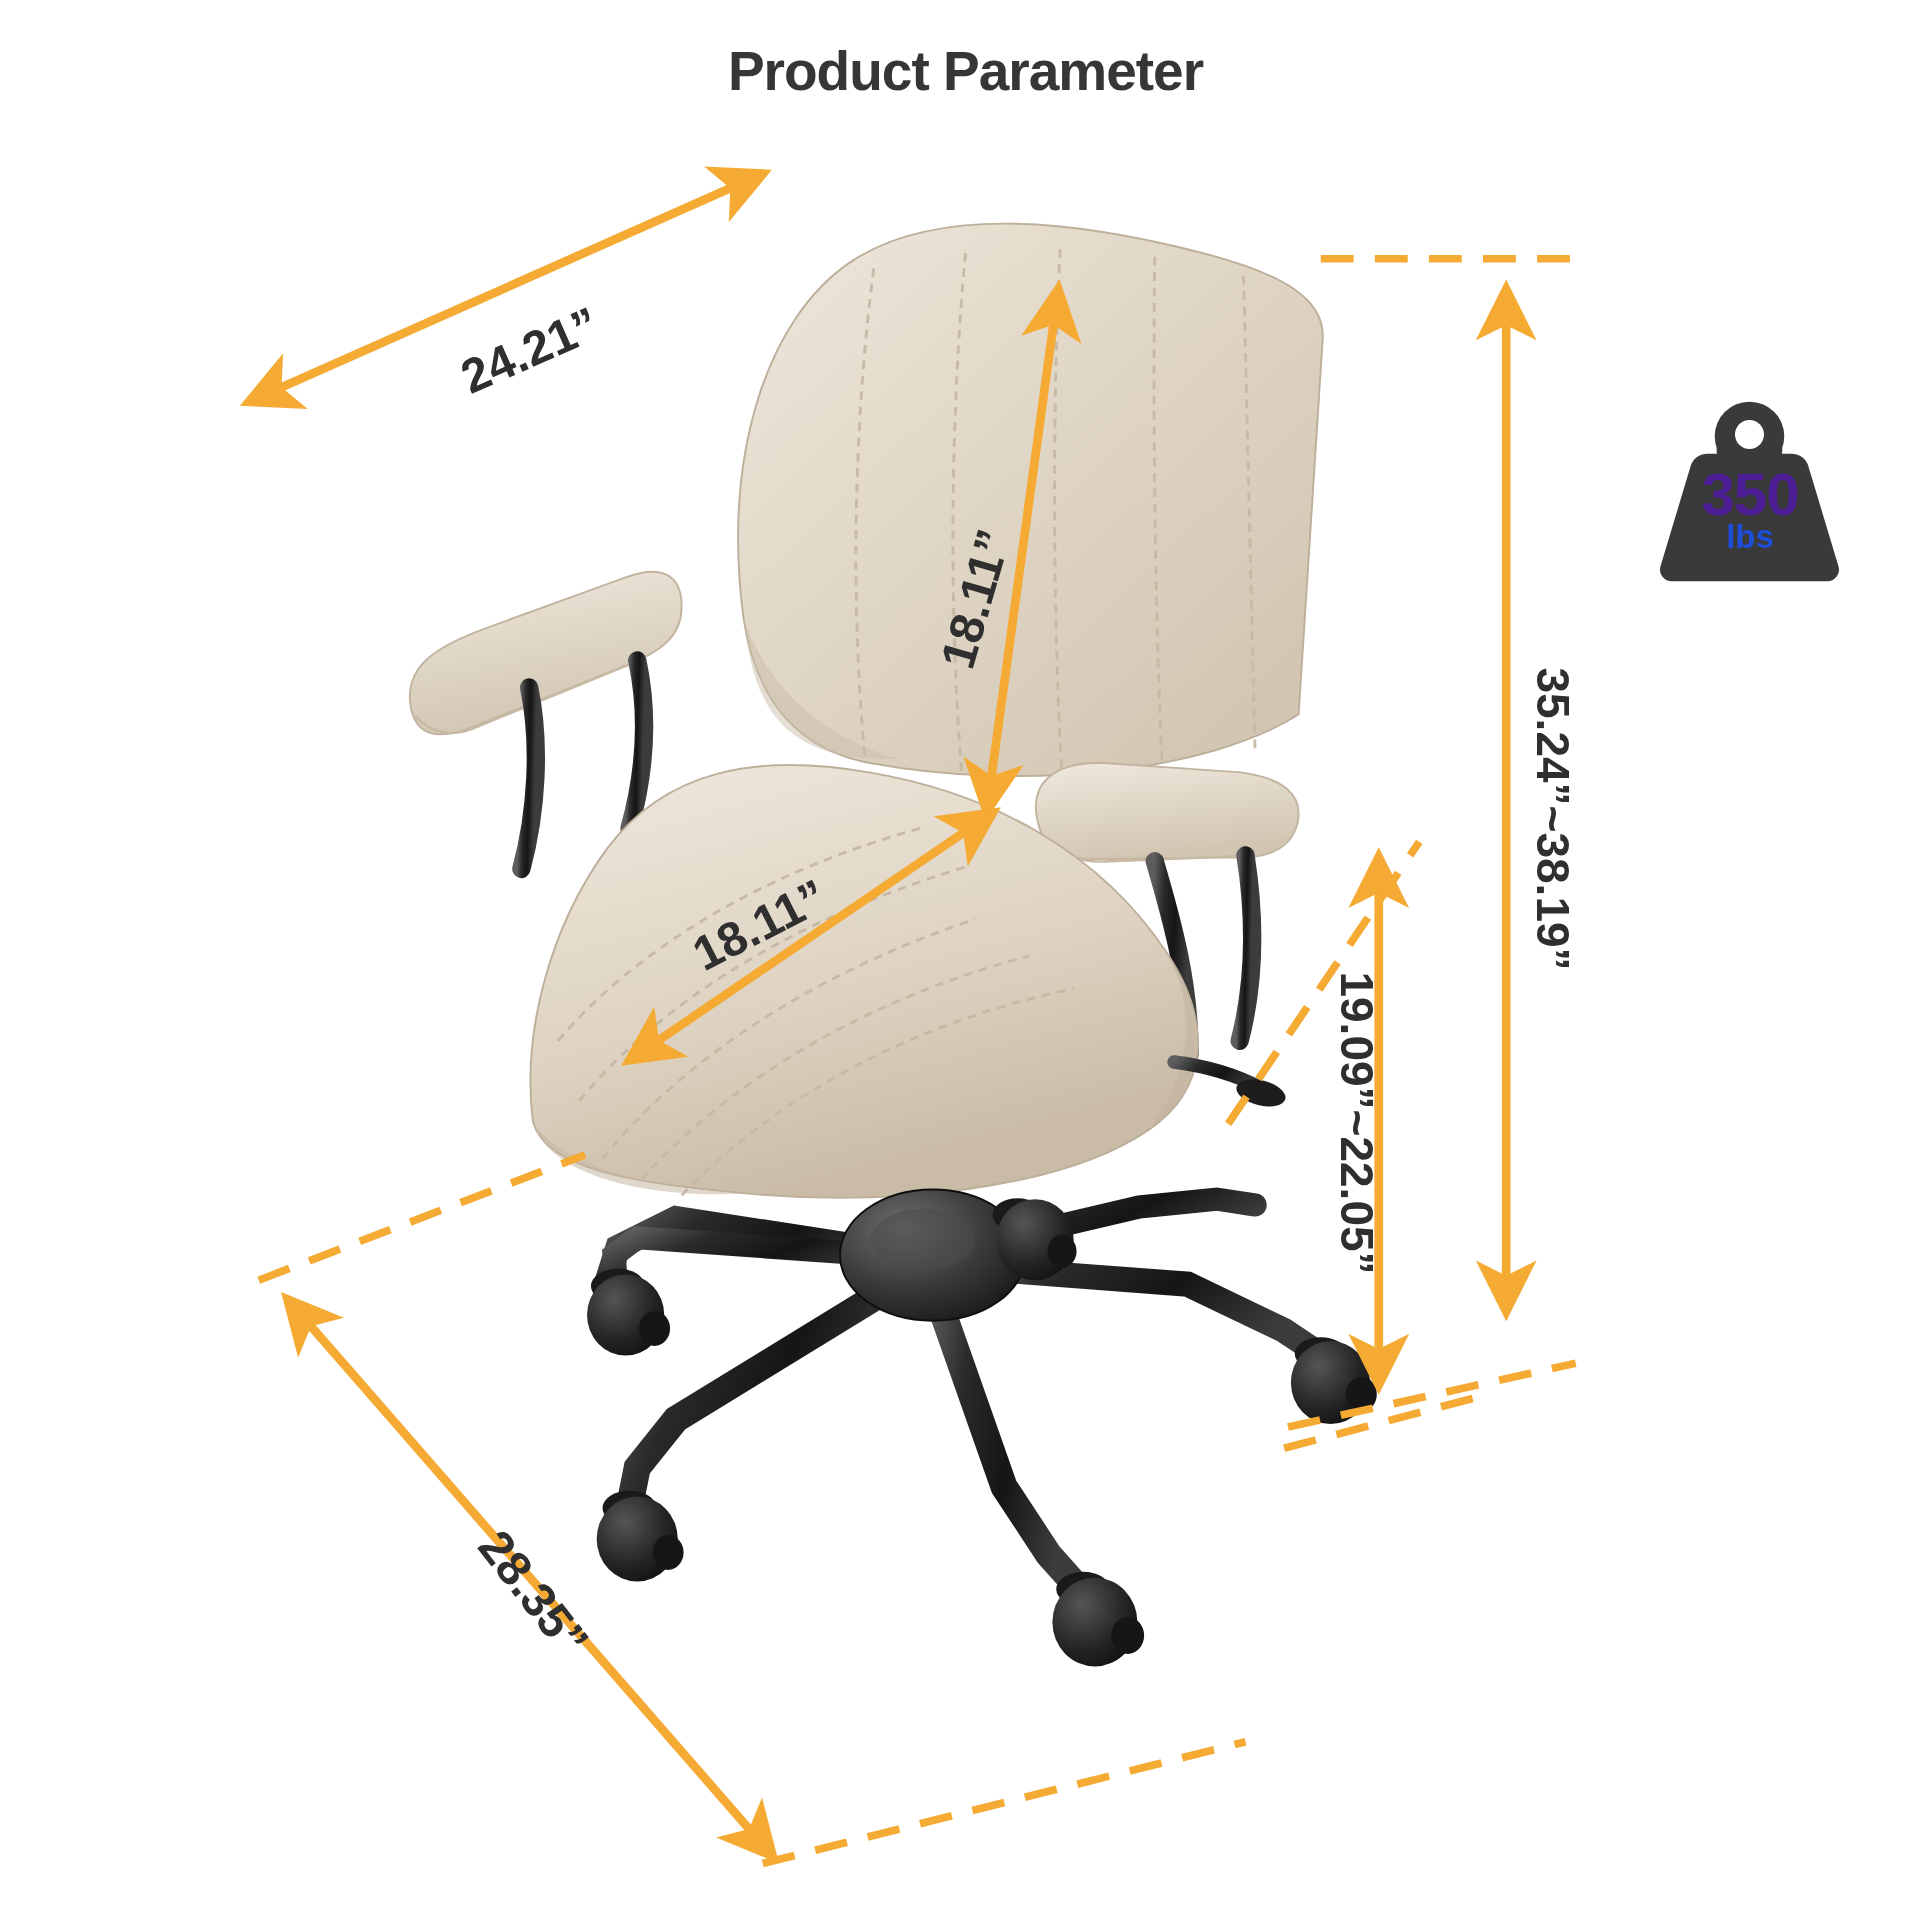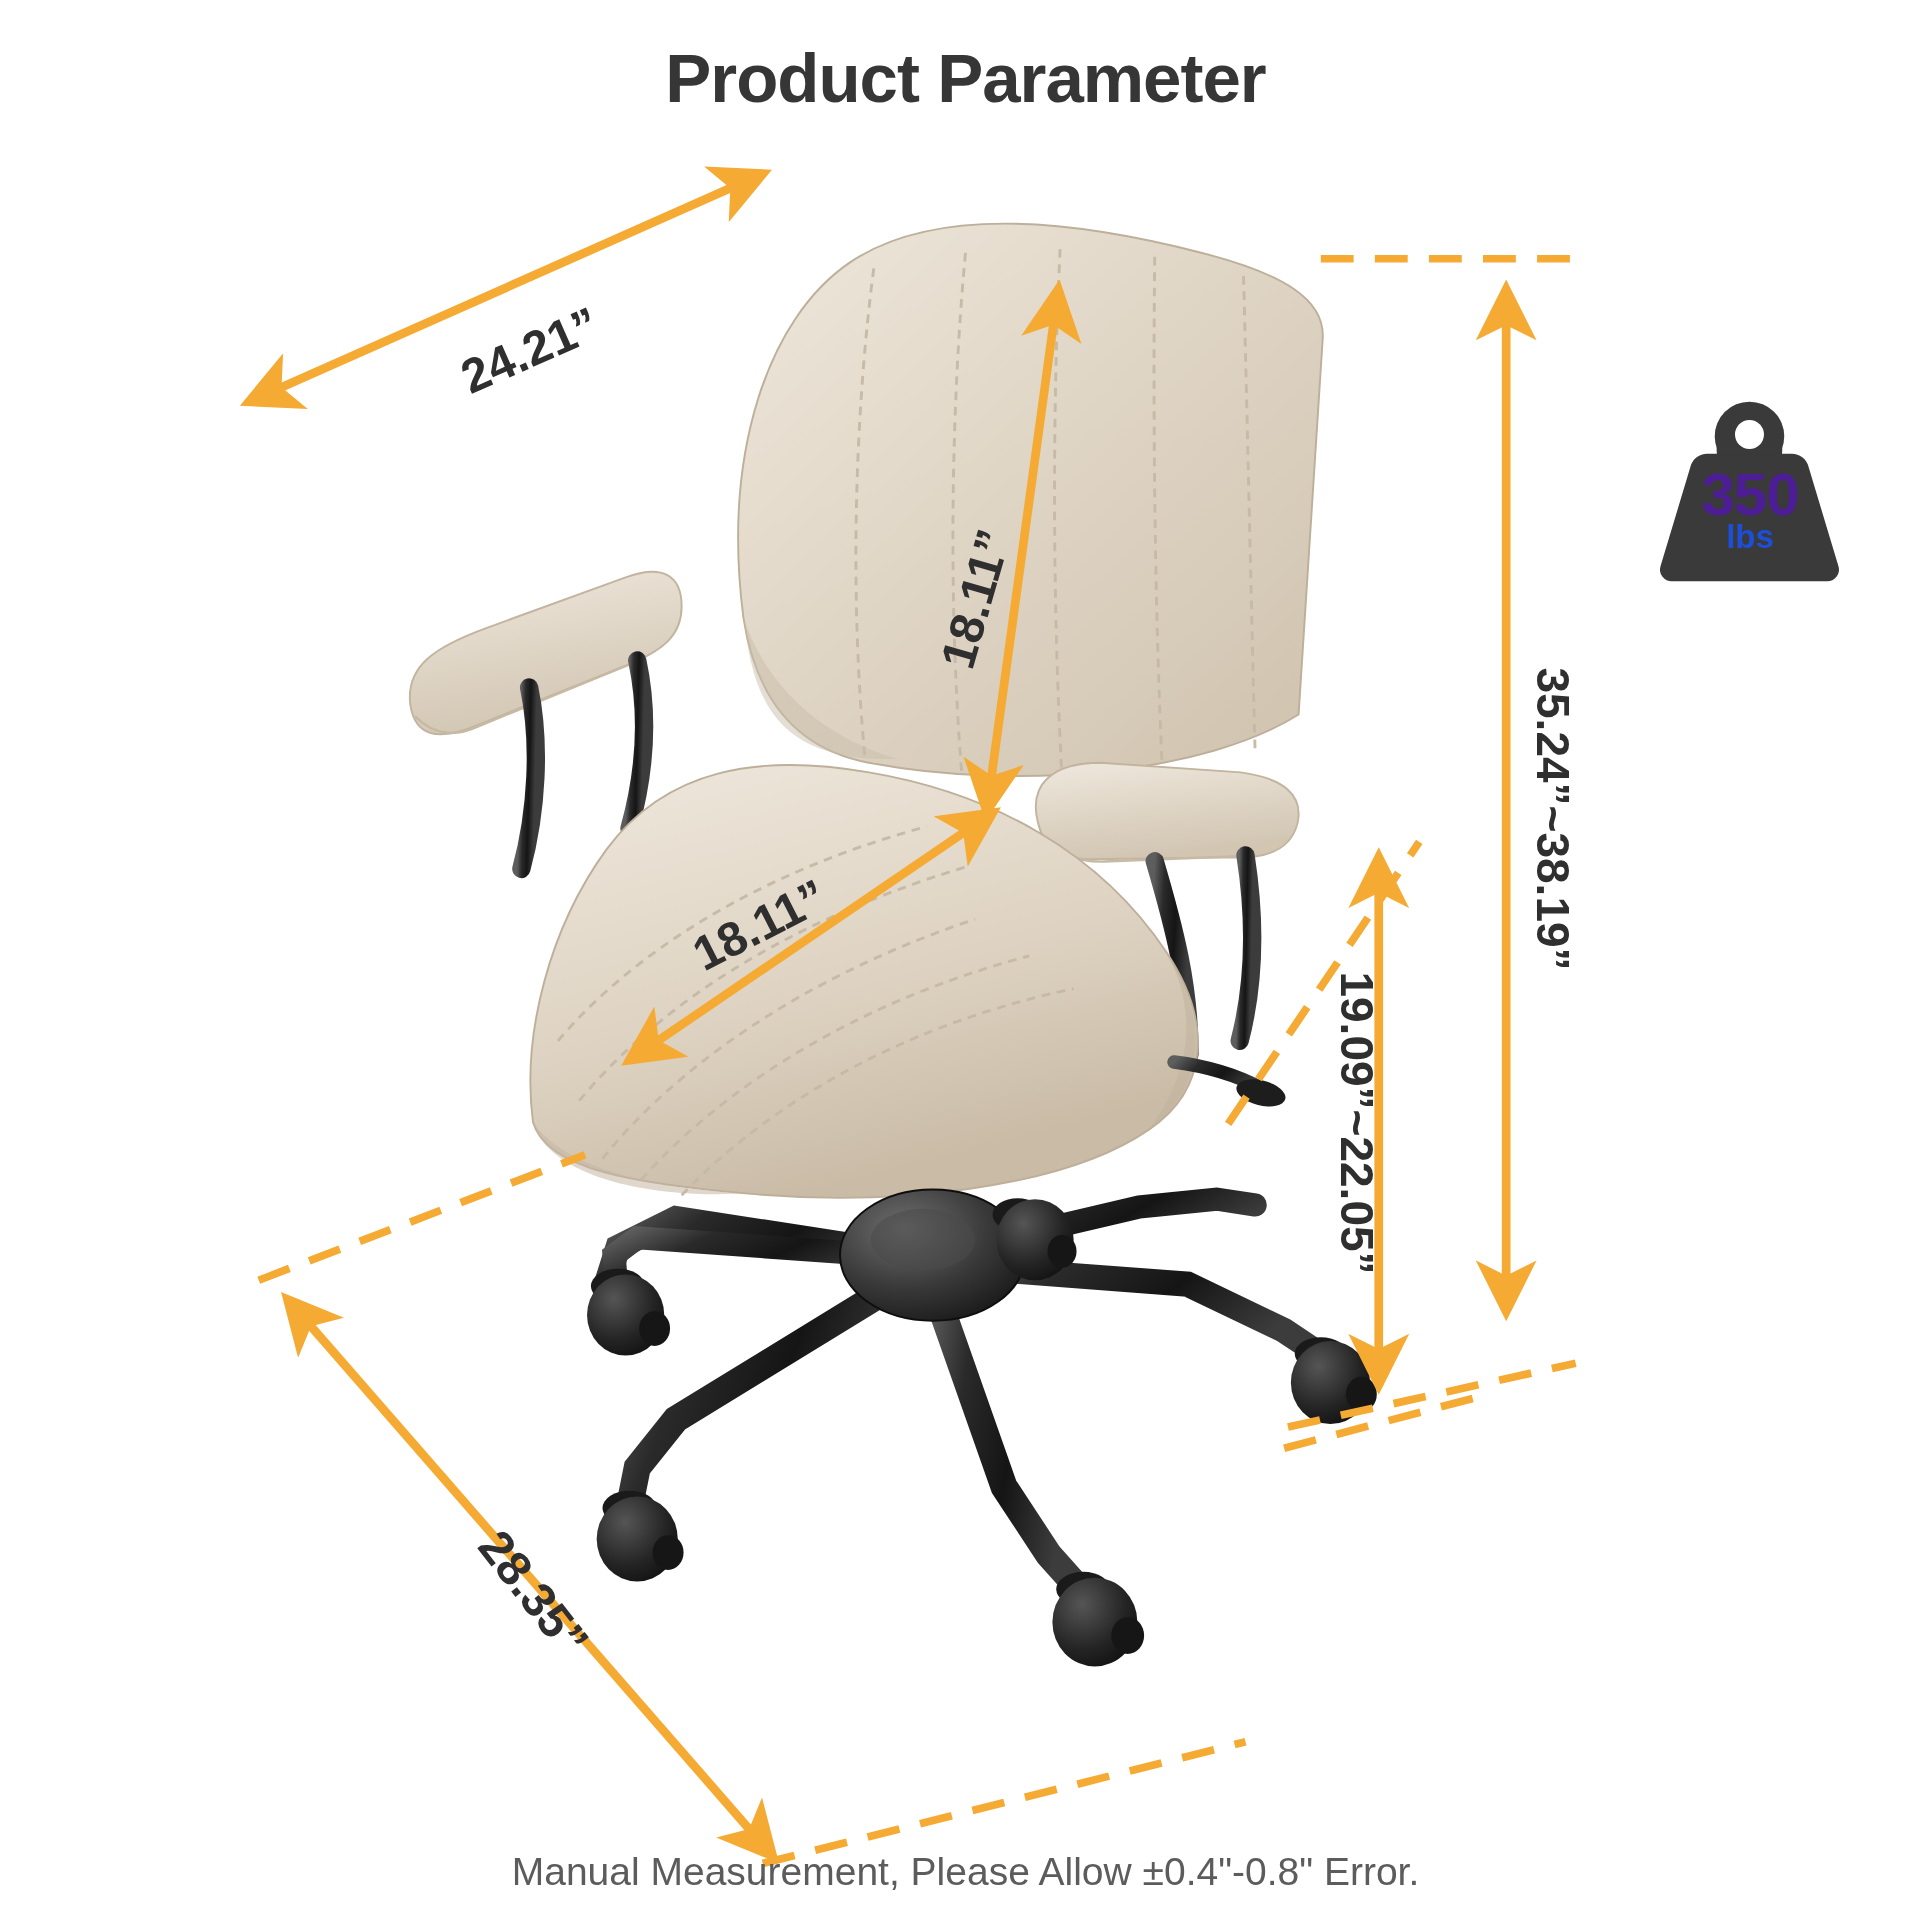--- a/index.html
+++ b/index.html
@@ -9,21 +9,21 @@
     font-family:"Liberation Sans", sans-serif;
     overflow:hidden;
     position:relative;
   }
   #stage{position:absolute;inset:0;width:1931px;height:1931px;}
 
   
   .title{
     position:absolute;left:0;top:39px;width:1931px;
     text-align:center;
-    font-size:69px;font-weight:bold;
+    font-size:55px;font-weight:bold;
     letter-spacing:-1px;
     color:#363636;
     font-family:"Liberation Sans", sans-serif;
   }
 
   
   .footnote{
     position:absolute;left:0;bottom:37px;width:1931px;
     text-align:center;
     font-size:39px;font-weight:400;
@@ -256,16 +256,15 @@
   <div class="dim dim-seat">18.11”</div>
   <div class="dim dim-h">35.24”~38.19”</div>
   <div class="dim dim-sh">19.09”~22.05”</div>
   <div class="dim dim-28">28.35”</div>
 
   <div class="weight-badge">
     <div class="wnum">350</div>
     <div class="wunit">lbs</div>
   </div>
 
-  <div class="footnote">Manual Measurement, Please Allow ±0.4"-0.8" Error.</div>
 
 </div>
 
 
 </body></html>

